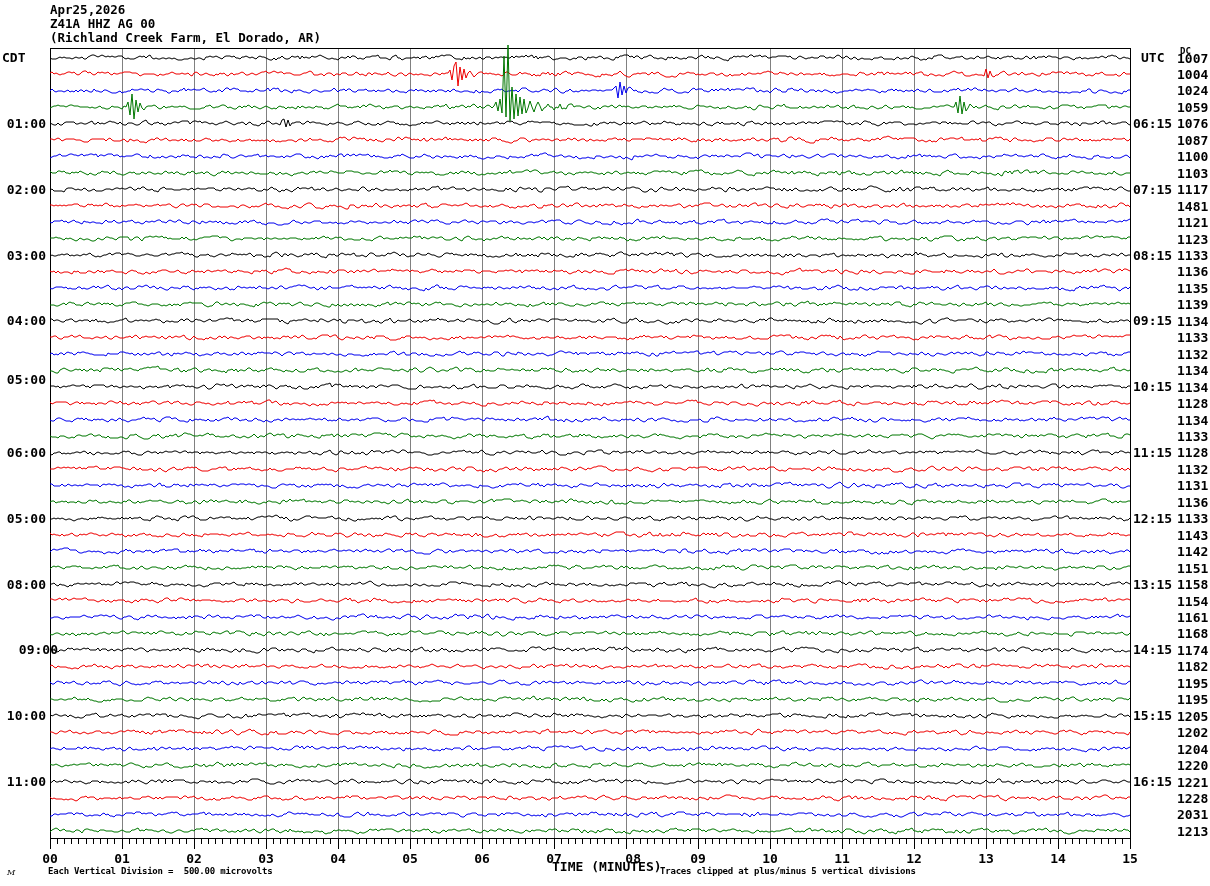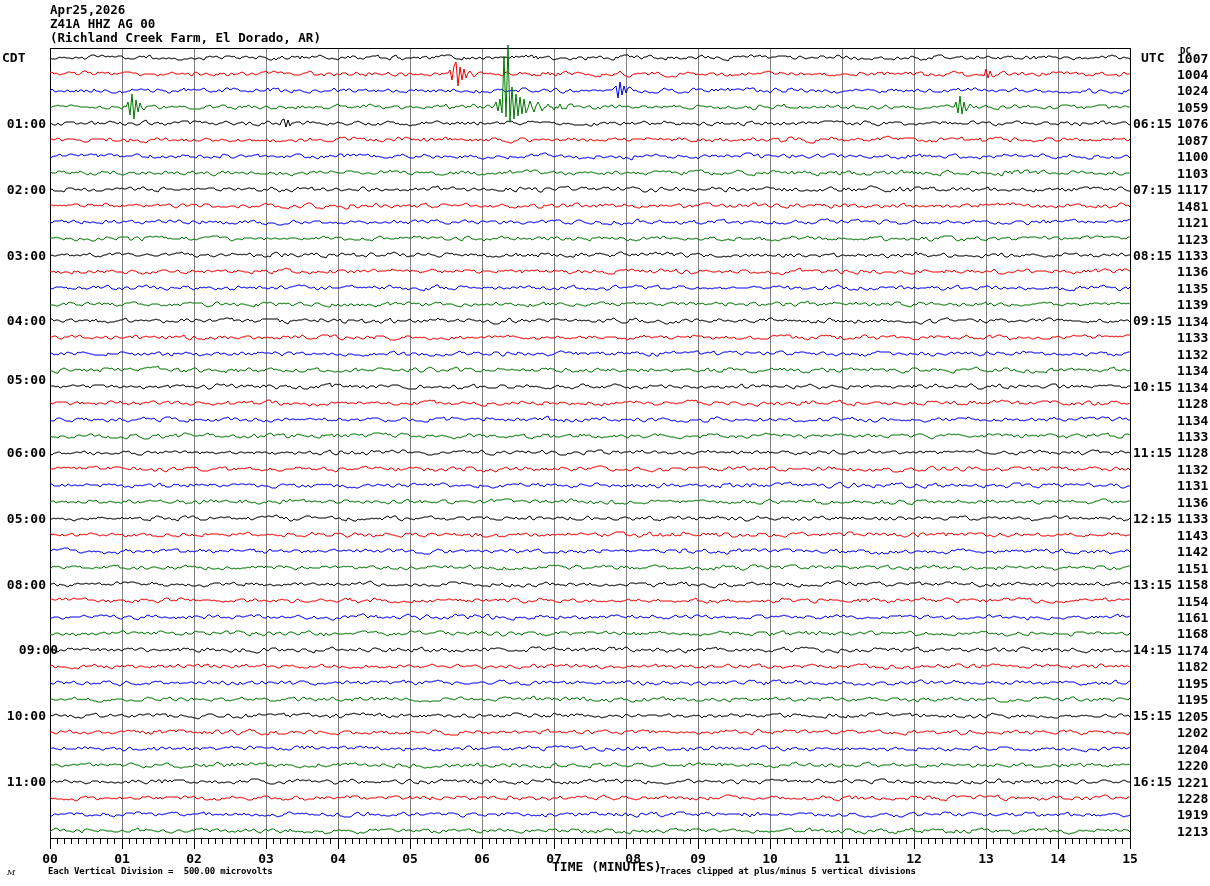--- a/index.html
+++ b/index.html
@@ -315,21 +315,21 @@
       <div class="lbl dc-value" style="top:645.9px;">1174</div>
       <div class="lbl dc-value" style="top:662.3px;">1182</div>
       <div class="lbl dc-value" style="top:678.8px;">1195</div>
       <div class="lbl dc-value" style="top:695.2px;">1195</div>
       <div class="lbl dc-value" style="top:711.7px;">1205</div>
       <div class="lbl dc-value" style="top:728.2px;">1202</div>
       <div class="lbl dc-value" style="top:744.6px;">1204</div>
       <div class="lbl dc-value" style="top:761.1px;">1220</div>
       <div class="lbl dc-value" style="top:777.5px;">1221</div>
       <div class="lbl dc-value" style="top:794.0px;">1228</div>
-      <div class="lbl dc-value" style="top:810.4px;">1919</div>
+      <div class="lbl dc-value" style="top:810.4px;">2031</div>
       <div class="lbl dc-value" style="top:826.9px;">1213</div>
     </div>
   <div id="xtick-labels">
       <div class="lbl x-tick-label" style="left:35px;top:851px;">00</div>
       <div class="lbl x-tick-label" style="left:107px;top:851px;">01</div>
       <div class="lbl x-tick-label" style="left:179px;top:851px;">02</div>
       <div class="lbl x-tick-label" style="left:251px;top:851px;">03</div>
       <div class="lbl x-tick-label" style="left:323px;top:851px;">04</div>
       <div class="lbl x-tick-label" style="left:395px;top:851px;">05</div>
       <div class="lbl x-tick-label" style="left:467px;top:851px;">06</div>

